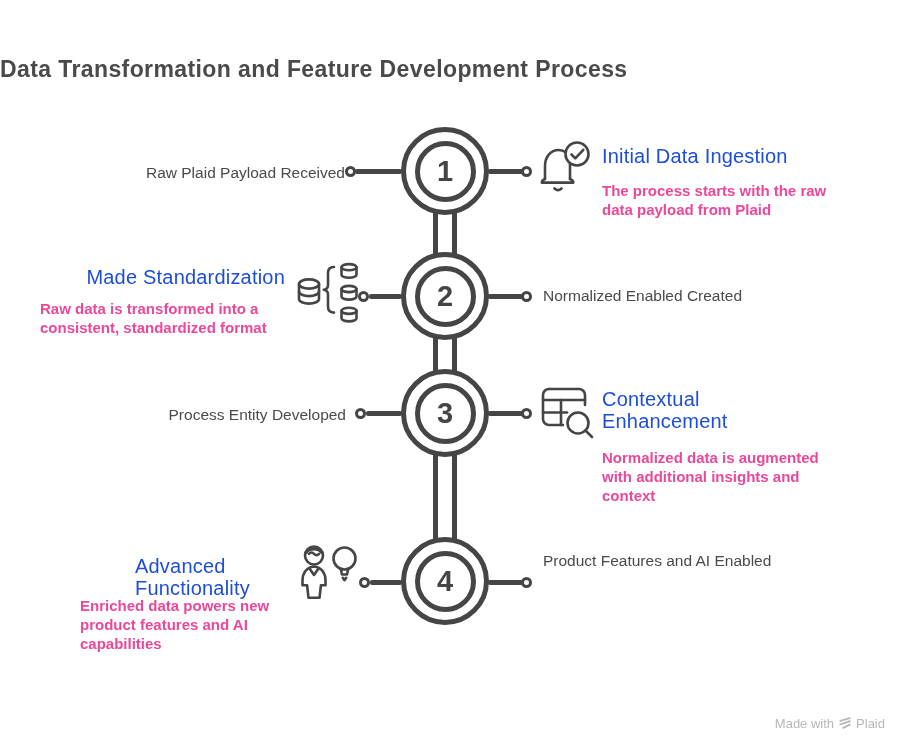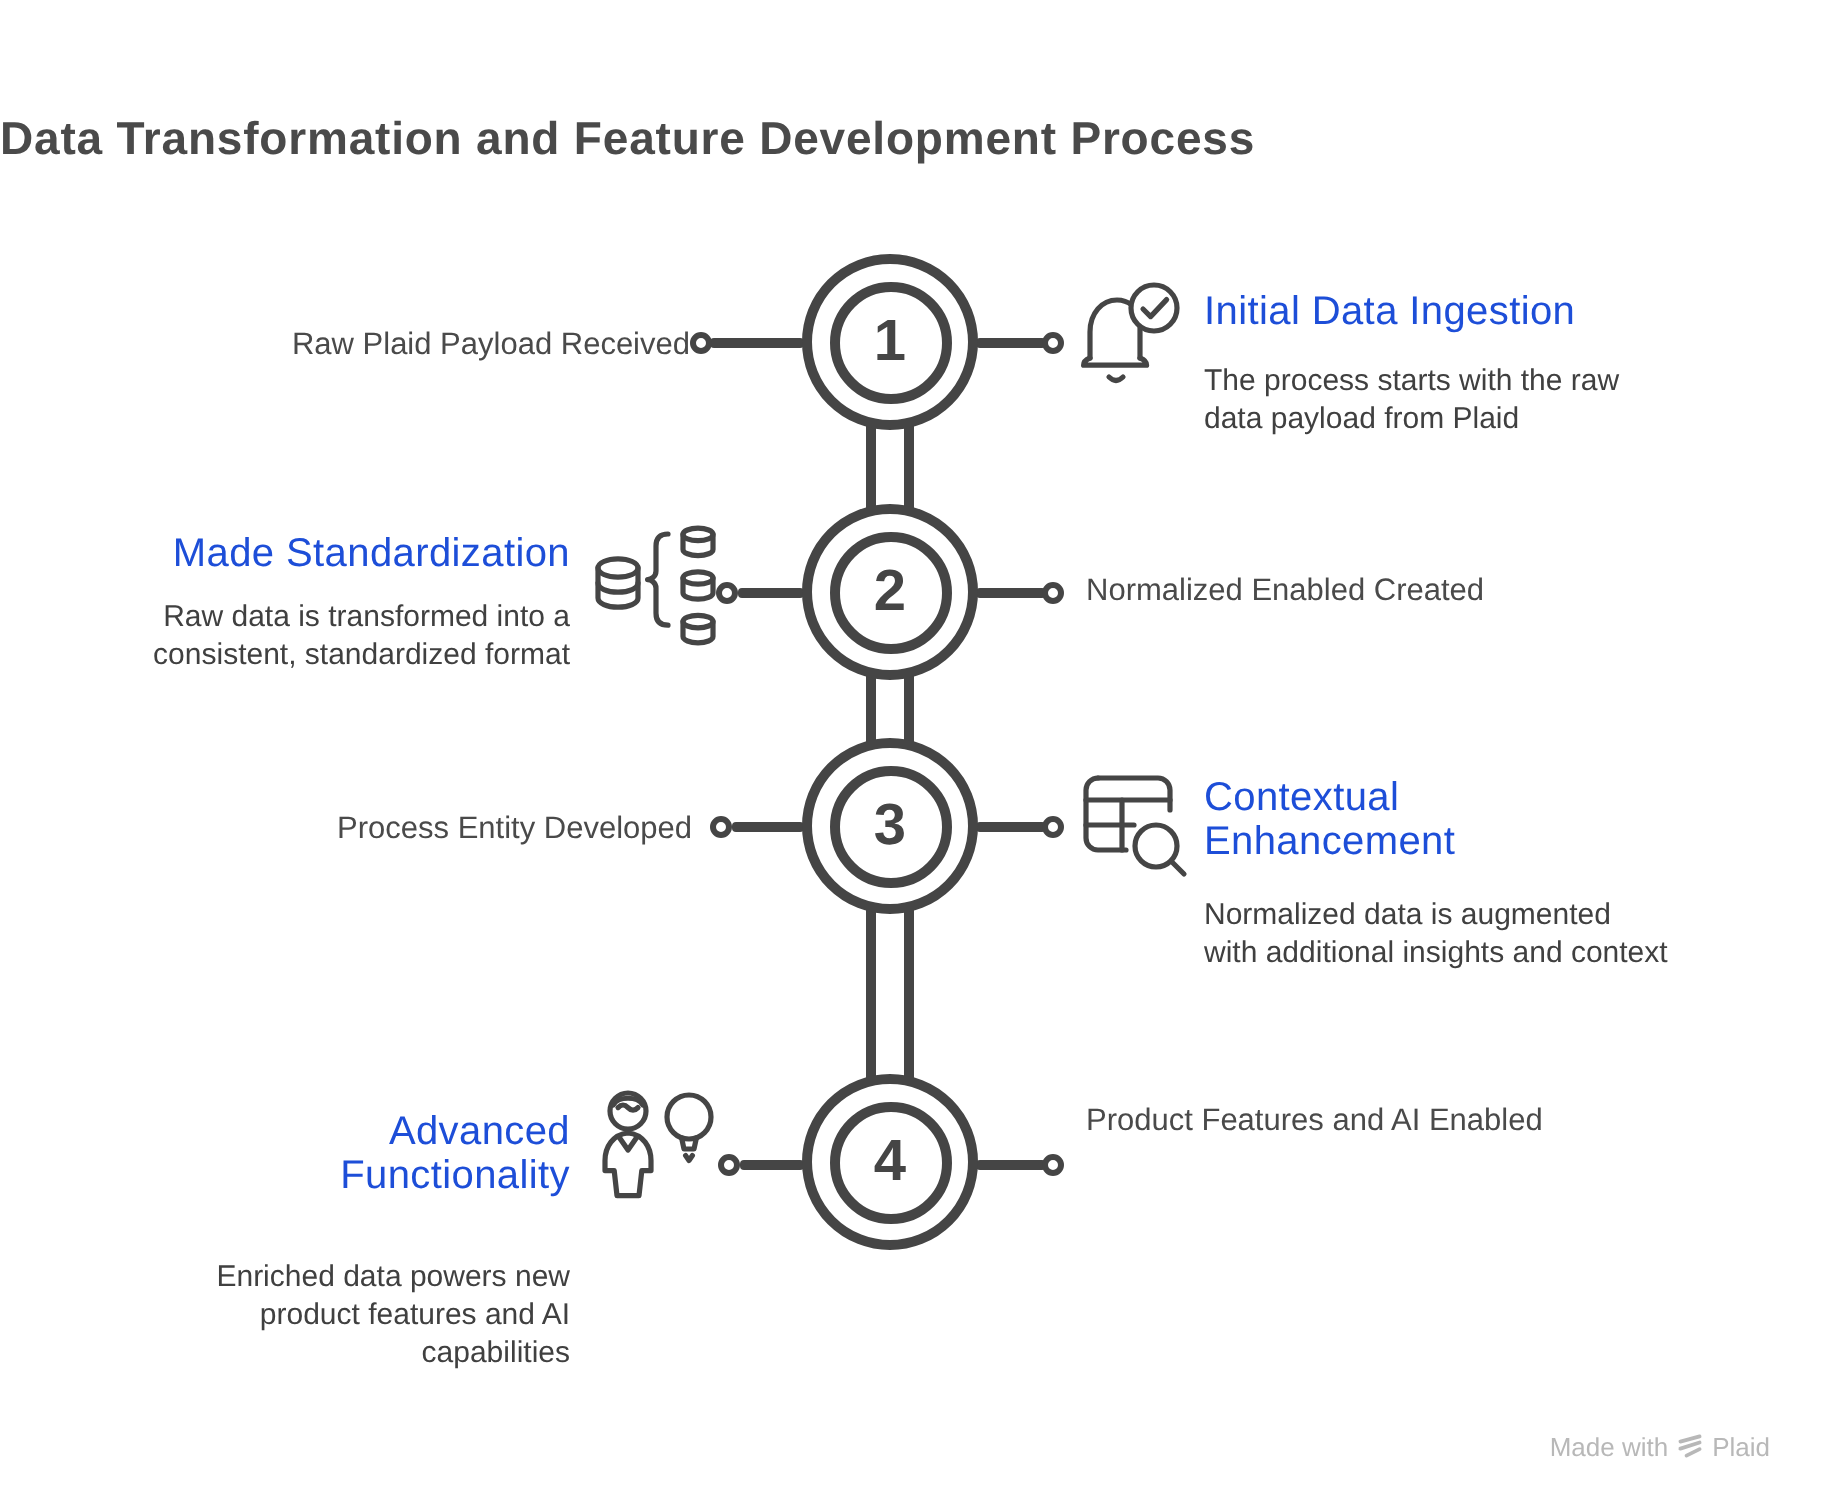--- a/index.html
+++ b/index.html
@@ -27,23 +27,23 @@
     position:absolute;left:433px;width:24px;box-sizing:border-box;
     border-left:5px solid #454545;border-right:5px solid #454545;z-index:1;
   }
   
   .hline{position:absolute;height:4.5px;background:#454545;border-radius:2px;}
   .dot{
     position:absolute;box-sizing:border-box;width:11px;height:11px;border-radius:50%;
     border:3.5px solid #454545;background:#fff;
   }
   .side-label{position:absolute;font-size:15.5px;font-weight:500;color:#4a4a4a;white-space:nowrap;}
-  .right-align{text-align:right;}
+  .right-align{}
   .step-heading{position:absolute;font-size:20px;font-weight:400;color:#1d4ed8;line-height:1.12;letter-spacing:.2px;}
-  .step-desc{position:absolute;font-size:15px;font-weight:400;color:#404040;line-height:1.28;}
+  .step-desc{position:absolute;font-size:15px;font-weight:700;color:#ec4899;line-height:1.28;}
   .icon{position:absolute;}
   .icon svg{display:block;}
   .watermark{
     position:absolute;right:27px;top:716px;display:flex;align-items:flex-start;gap:4px;
     font-size:13px;color:#b8b8b8;font-weight:500;
   }
 </style>
 </head>
 <body>
 
@@ -145,21 +145,21 @@
     <div class="node-inner">
       <span class="node-num">4</span>
     </div>
   </div>
   <div class="hline" style="left:370px;top:580px;width:32px;"></div>
   <div class="dot" style="left:359px;top:577px;"></div>
   <div class="hline" style="left:488px;top:580px;width:35px;"></div>
   <div class="dot" style="left:521px;top:577px;"></div>
 
   <div class="step-heading right-align" style="right:627px;top:555px;width:150px;">Advanced Functionality</div>
-  <div class="step-desc right-align" style="right:627px;top:629px;width:205px;">Enriched data powers new product features and AI capabilities</div>
+  <div class="step-desc right-align" style="right:627px;top:596px;width:205px;">Enriched data powers new product features and AI capabilities</div>
 
   <div class="icon" style="left:298px;top:543px;">
     <svg width="62" height="70" viewBox="0 0 62 70" fill="none" stroke="#454545" stroke-width="2.6" stroke-linecap="round" stroke-linejoin="round">
       <circle cx="16" cy="12.5" r="9"></circle>
       <path d="M8.6 9.5 c2.5-4.5 12.3-4.5 14.8 0"></path>
       <path d="M11 10.8 q2.5-2.6 5 0 q2.5 2.6 5 0"></path>
       <path d="M16 23.5 c-7.5 .6-11.5 7-11.5 13.8 v5 h4.6 l1.4 12.5 h11 l1.4-12.5 h4.6 v-5 c0-6.8-4-13.2-11.5-13.8 z"></path>
       <path d="M11.5 25.5 l4.5 6.5 l4.5-6.5"></path>
       <circle cx="46.5" cy="15.5" r="11"></circle>
       <path d="M42.8 26 l1.2 5.5 h5 l1.2-5.5"></path>

